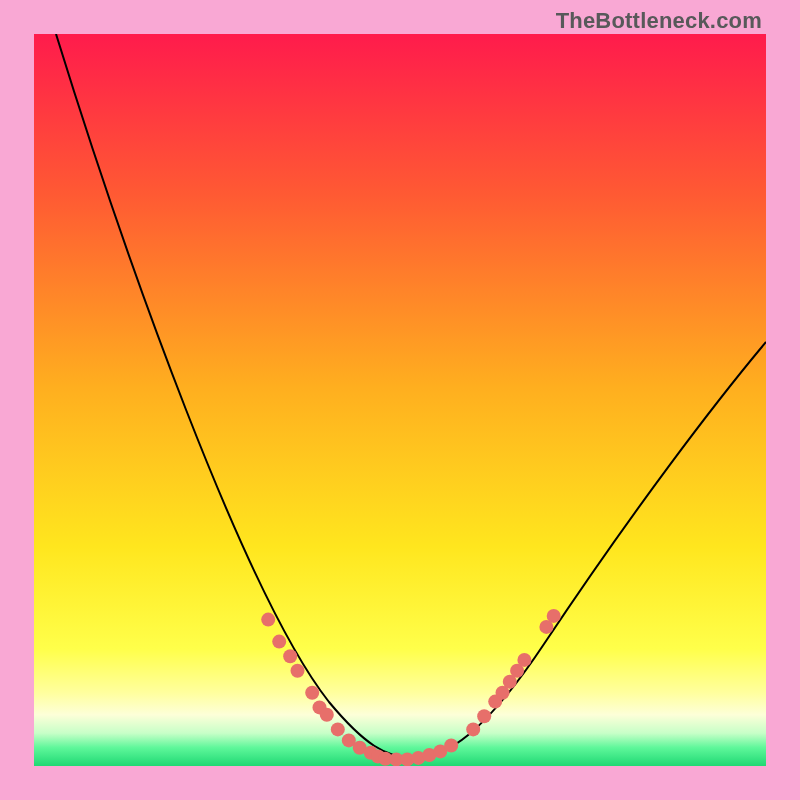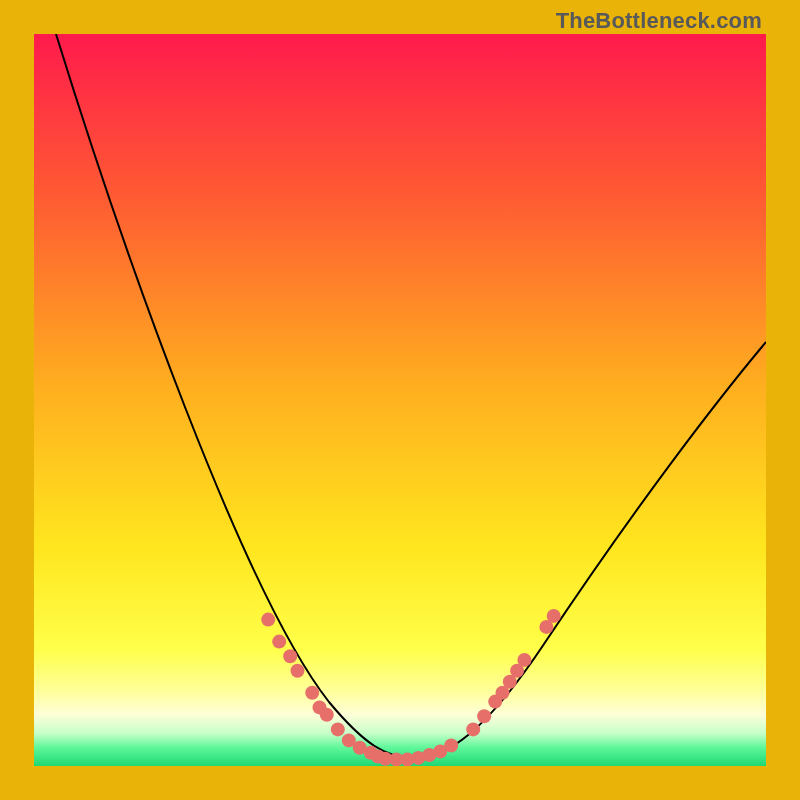--- a/index.html
+++ b/index.html
@@ -7,21 +7,21 @@
     padding: 0;
     width: 800px;
     height: 800px;
     background: #000;
     overflow: hidden;
   }
   .chart-container {
     position: relative;
     width: 800px;
     height: 800px;
-    background: #eab308;
+    background: #f9a8d4;
   }
   .plot-area {
     position: absolute;
     left: 34px;
     top: 34px;
     width: 732px;
     height: 732px;
     overflow: hidden;
   }
   .gradient-bg {

